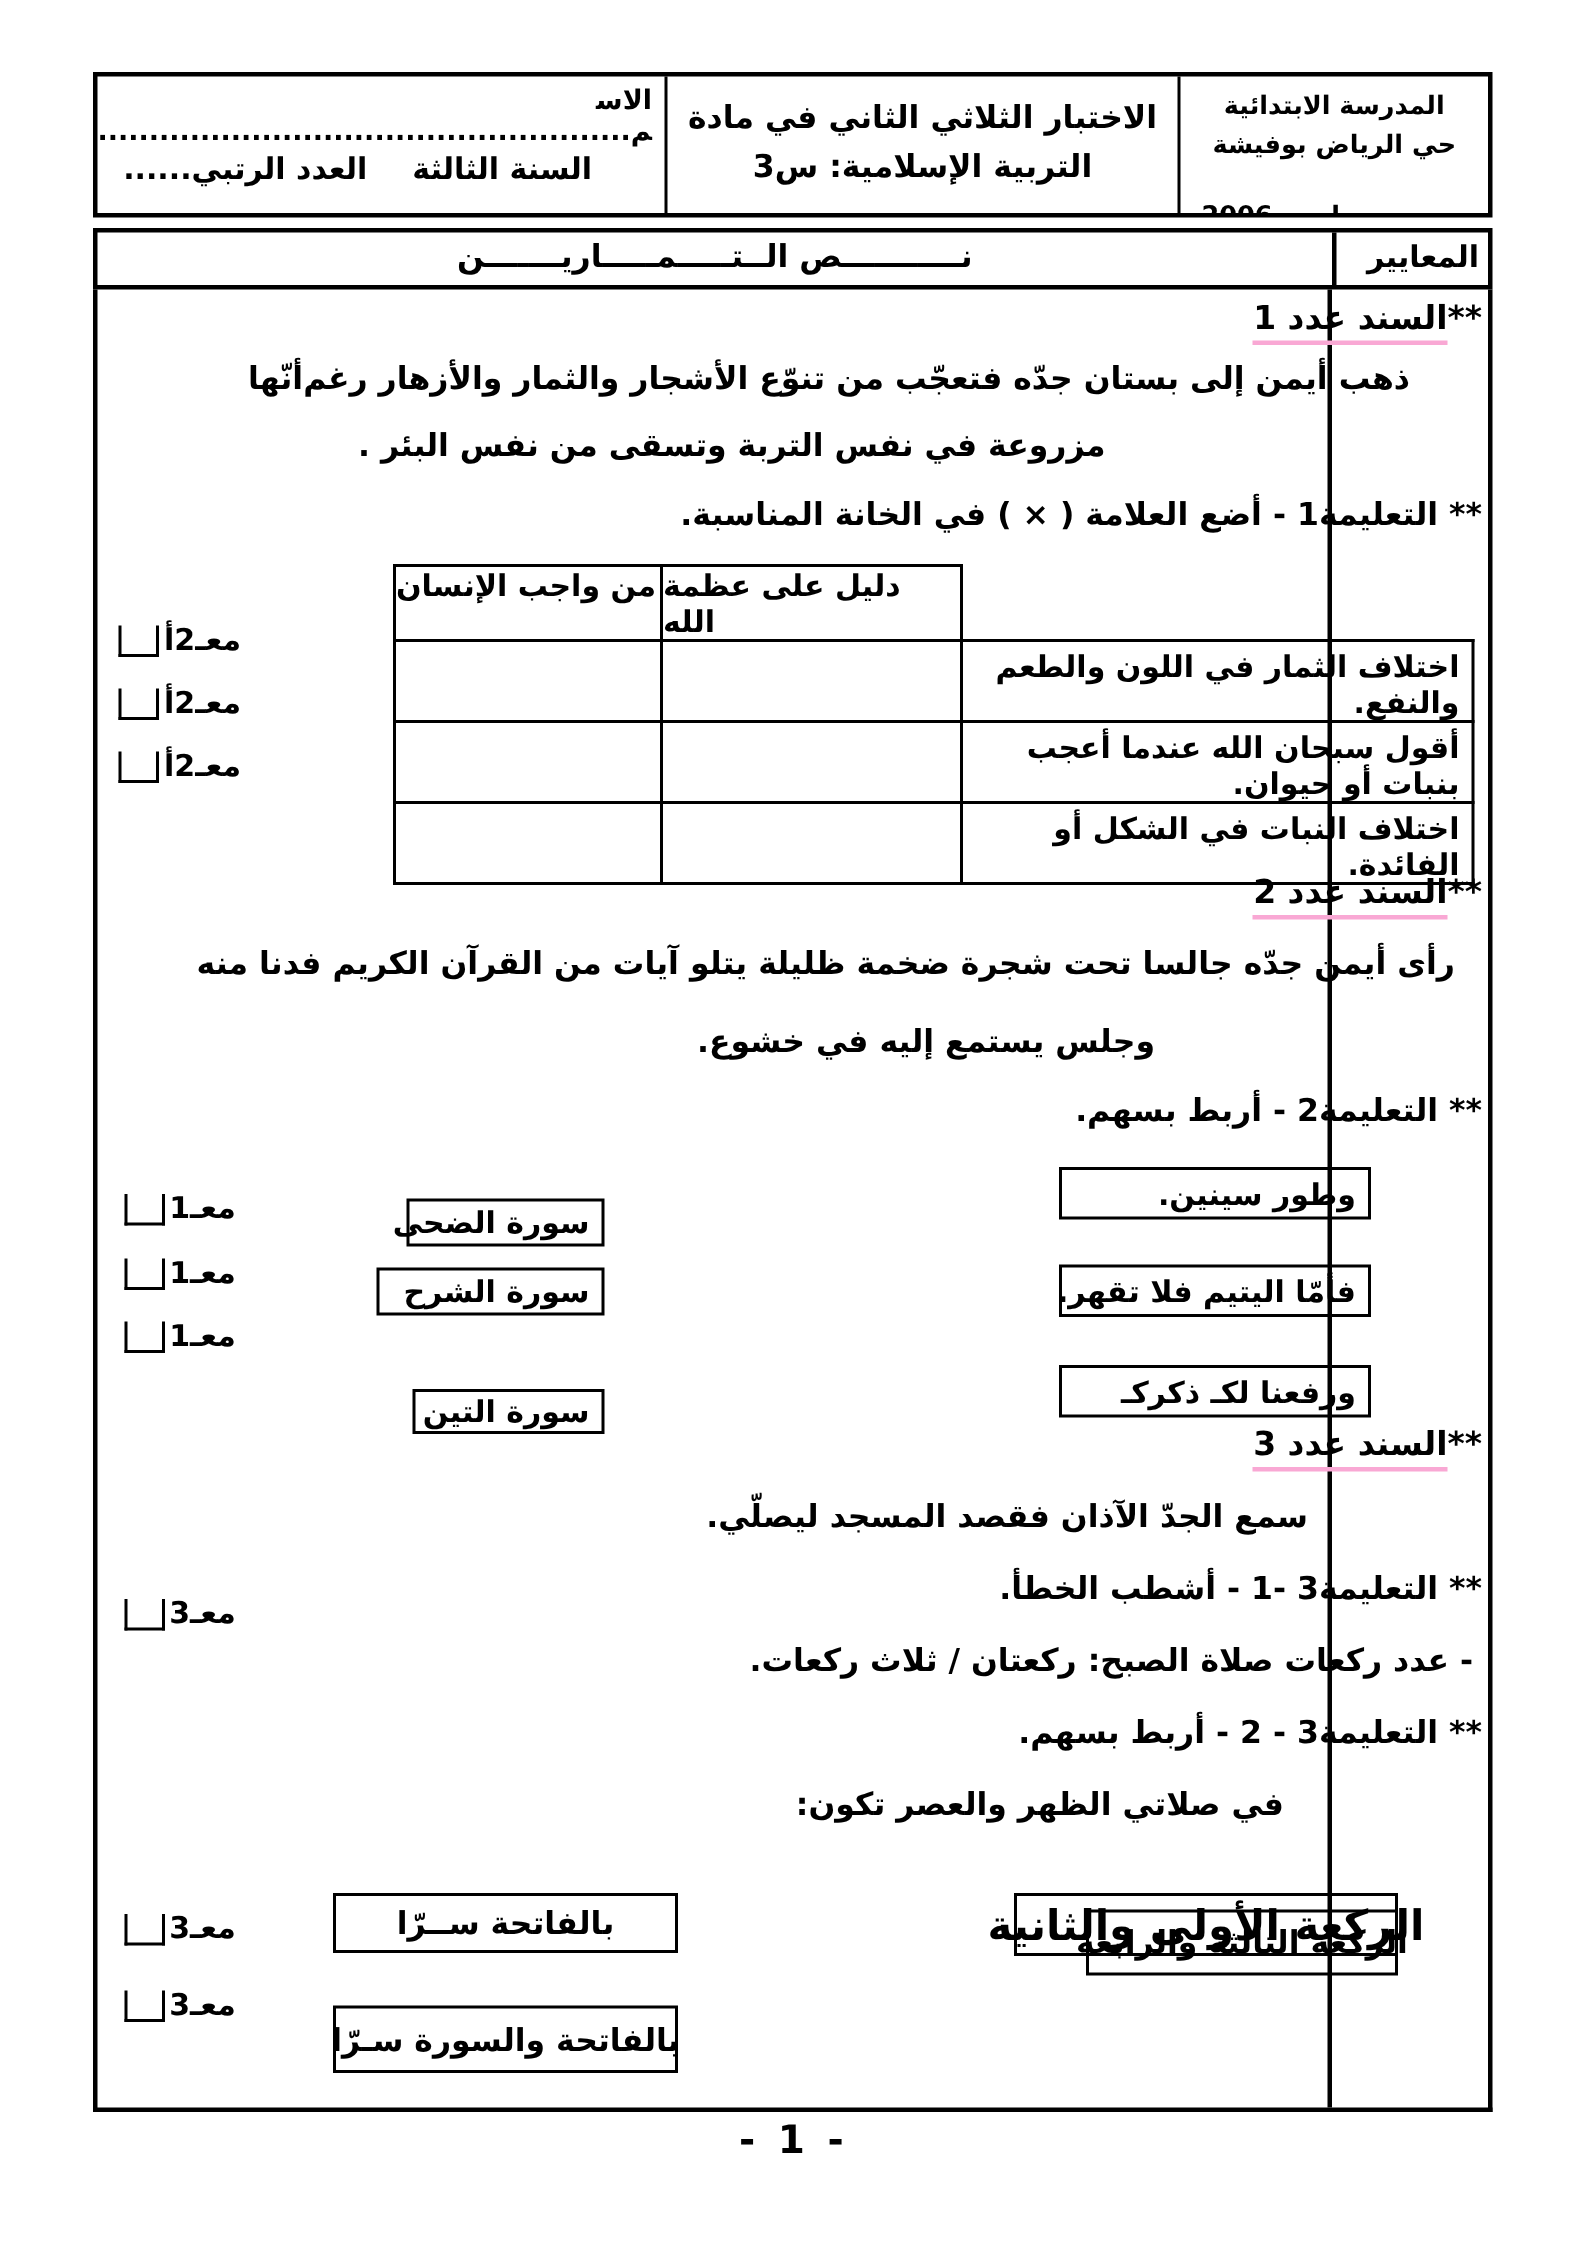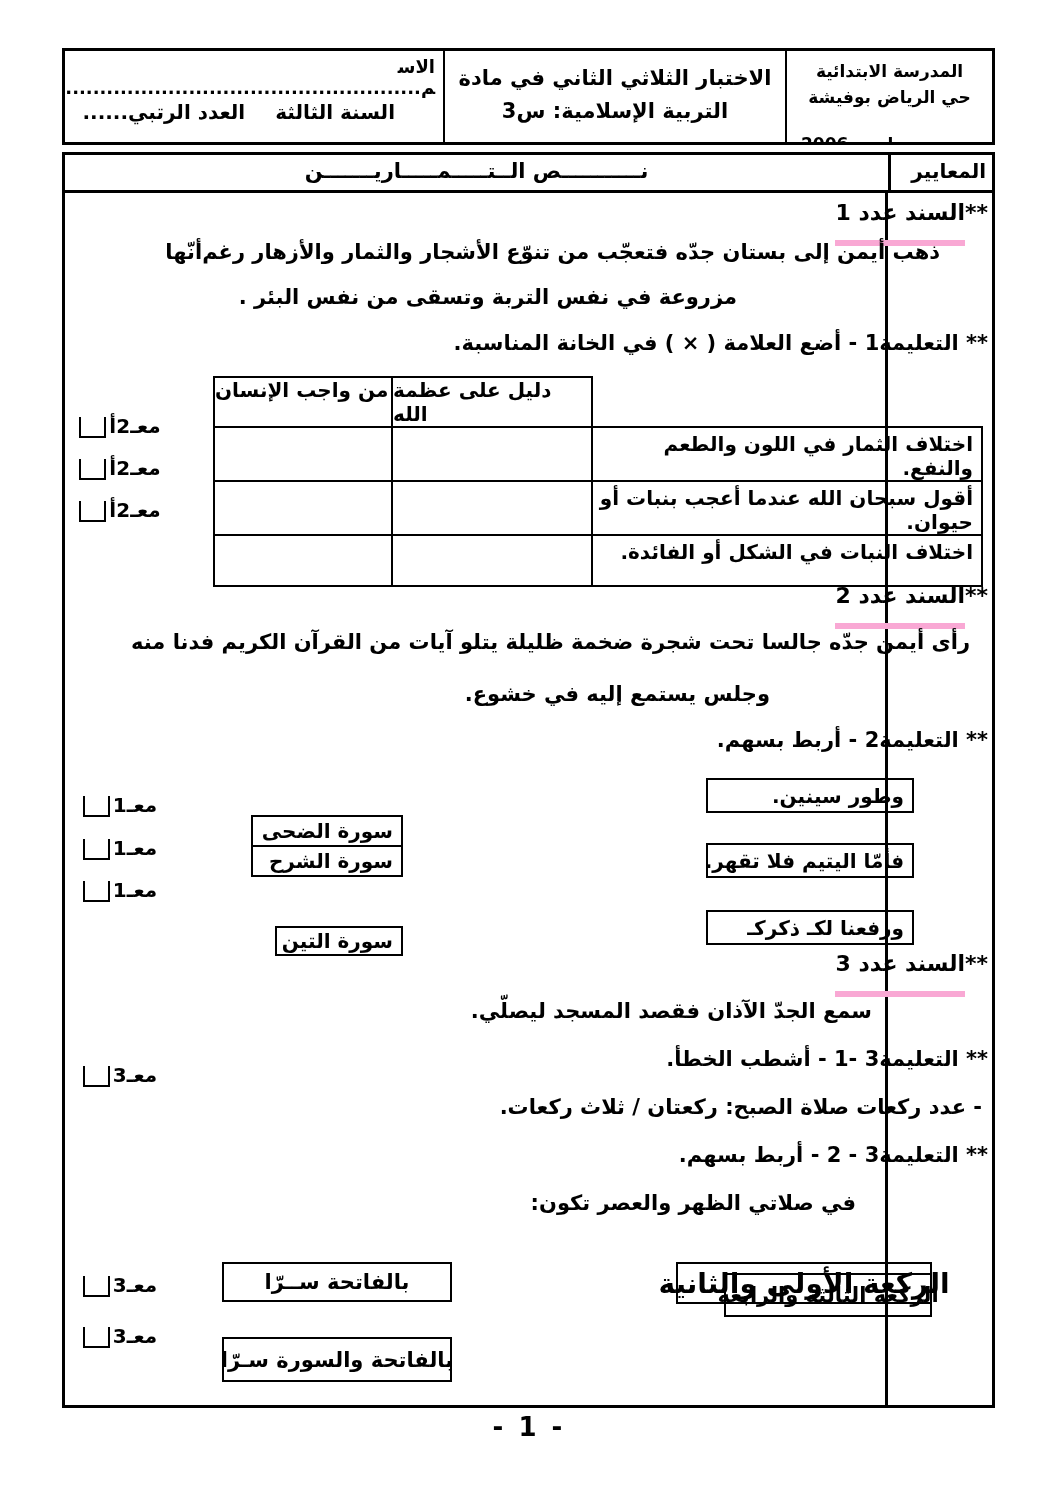--- a/index.html
+++ b/index.html
@@ -38,27 +38,27 @@
     border-left: 3px solid #000; border-right: 3px solid #000; border-bottom: 3px solid #000;
   }
   .crit-col { position: absolute; top: 0; right: 823px; left: 0; height: 100%; }
   .crit-col-inner { position: absolute; top: 0; left: 0; width: 104px; height: 100%; border-left: 0; }
   .crit-divider { position: absolute; top: 0; right: 104px; width: 3px; height: 100%; background: #000; }
   .ex-col { position: absolute; top: 0; right: 0; width: 823px; height: 100%; }
 
   
   .tline { position: absolute; right: 0; left: 0; font-size: 21px; line-height: 30px; text-align: right; white-space: nowrap; }
   .sec-title { position: absolute; right: 4px; font-size: 22px; white-space: nowrap; }
-  .sec-title .ul { border-bottom: 6px solid #f9a8d4; padding-bottom: 15px; }
+  .sec-title .ul { border-bottom: 3px solid #f9a8d4; padding-bottom: 2px; }
 
   
   .q1-table { position: absolute; top: 183px; right: 9px; border-collapse: collapse; direction: rtl; }
   .q1-table td { border: 2px solid #000; vertical-align: top; font-size: 20px; }
   .q1-table td.ghost { border: none; }
-  .q1-table .st { width: 390px; text-align: right; padding: 4px 8px 0 4px; }
+  .q1-table .st { width: 341px; text-align: right; padding: 4px 8px 0 4px; }
   .q1-table .hd { text-align: left; padding-top: 0; }
   .q1-table .c-dalil { width: 200px; }
   .q1-table .c-wajib { width: 178px; }
   .r-head td { height: 50px; }
   .r-1 td { height: 48px; }
   .r-2 td { height: 50px; }
   .r-3 td { height: 51px; }
 
   
   .mbox { position: absolute; border: 2px solid #000; display: flex; align-items: center; font-size: 20px; white-space: nowrap; }
@@ -188,21 +188,21 @@
       <div class="sec-title" style="top:390px"><span>**</span><span class="ul">السند عدد 2</span></div>
 
       <div class="tline" style="top:434px; padding-right:22px;">رأى أيمن جدّه جالسا تحت شجرة ضخمة ظليلة يتلو آيات من القرآن الكريم فدنا منه</div>
       <div class="tline" style="top:486px; padding-right:222px;">وجلس يستمع إليه في خشوع.</div>
       <div class="tline" style="top:532px; padding-right:4px;">** التعليمة2 - أربط بسهم.</div>
 
       <div class="mbox right-text" style="top:585px; right:78px; width:208px; height:35px;">وطور سينين.</div>
       <div class="mbox right-text" style="top:650px; right:78px; width:208px; height:35px;">فأمّا اليتيم فلا تقهر.</div>
       <div class="mbox right-text" style="top:717px; right:78px; width:208px; height:35px;">ورفعنا لكـ ذكركـ</div>
 
-      <div class="mbox right-text" style="top:622px; right:589px; width:152px; height:32px;">سورة الضحى</div>
+      <div class="mbox right-text" style="top:606px; right:589px; width:132px; height:32px;">سورة الضحى</div>
       <div class="mbox right-text" style="top:652px; right:589px; width:152px; height:32px;">سورة الشرح</div>
       <div class="mbox right-text" style="top:733px; right:589px; width:128px; height:30px;">سورة التين</div>
 
       <div class="sec-title" style="top:758px"><span>**</span><span class="ul">السند عدد 3</span></div>
 
       <div class="tline" style="top:803px; padding-right:120px;">سمع الجدّ الآذان فقصد المسجد ليصلّي.</div>
       <div class="tline" style="top:851px; padding-right:4px;">** التعليمة3 -1 -  أشطب الخطأ.</div>
       <div class="tline" style="top:899px; padding-right:10px;">- عدد ركعات صلاة الصبح: ركعتان / ثلاث ركعات.</div>
       <div class="tline" style="top:947px; padding-right:4px;">** التعليمة3 - 2 - أربط بسهم.</div>
       <div class="tline" style="top:995px; padding-right:136px;">في صلاتي الظهر والعصر تكون:</div>

